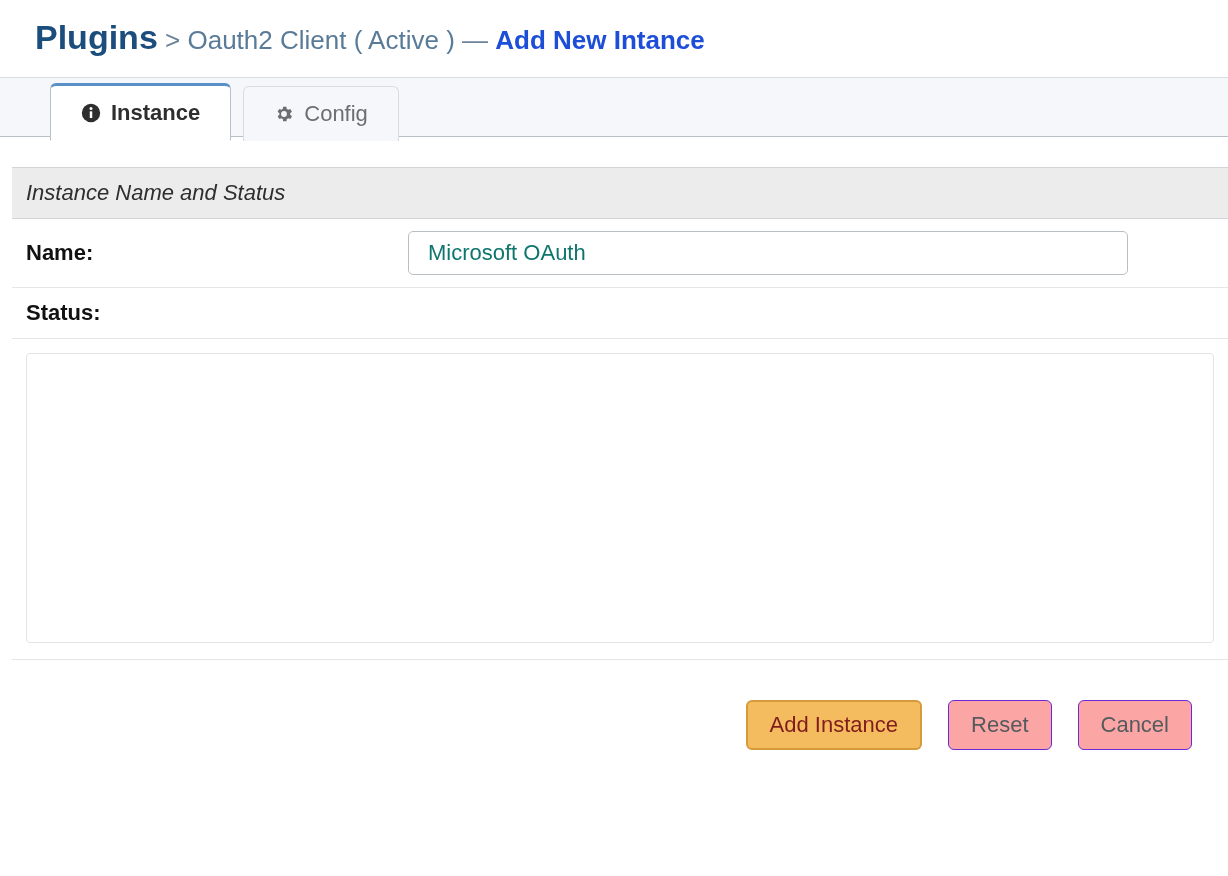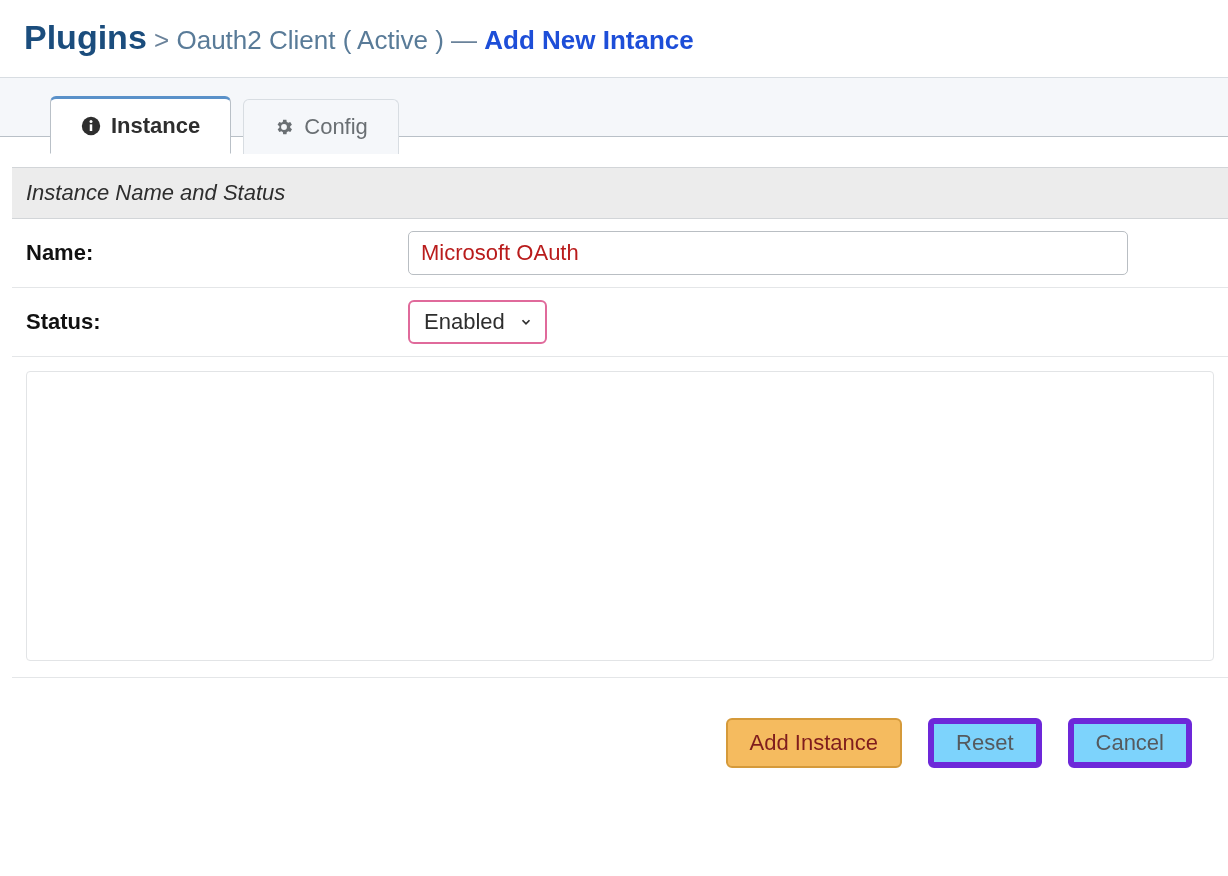--- a/index.html
+++ b/index.html
@@ -11,20 +11,21 @@
     }
     .breadcrumb {
       padding: 0 0 20px 24px;
       font-size: 26px;
       color: #1f4a72;
     }
     .breadcrumb .brand {
       font-weight: 700;
       font-size: 34px;
       color: #1b4d7d;
+      margin-left: 11px;
     }
     .breadcrumb .sep { color: #6a829a; font-size: 26px; }
     .breadcrumb .mid { color: #597b98; font-size: 26px; }
     .breadcrumb .add { font-weight: 700; color: #1d4ed8; font-size: 26px; }
 
     .tabbar-wrap {
       background: #f5f7fa;
       border-top: 1px solid #d8dde2;
       border-bottom: 1px solid #b9c0c7;
       position: relative;
@@ -36,21 +37,21 @@
       align-items: flex-end;
     }
     .tab {
       padding: 14px 30px 14px 30px;
       font-size: 22px;
       color: #6a6f73;
       cursor: pointer;
       border-top-left-radius: 6px;
       border-top-right-radius: 6px;
       position: relative;
-      top: 18px;
+      top: 5px;
       display: flex;
       align-items: center;
       gap: 10px;
     }
     .tab.active {
       background: #ffffff;
       border: 1px solid #b9c0c7;
       border-top: 3px solid #5a91c9;
       border-bottom: 1px solid #ffffff;
       color: #2e2e2e;
@@ -88,23 +89,23 @@
       flex: 0 0 370px;
       font-weight: 700;
       font-size: 22px;
       color: #111;
     }
     .text-input {
       width: 720px;
       height: 44px;
       border: 1px solid #b9bec3;
       border-radius: 5px;
-      padding: 0 12px;
-      font-size: 22px;
-      color: #b91c1c;
+      padding: 0 19px;
+      font-size: 22px;
+      color: #0f766e;
     }
     .select-wrap {
       display: inline-flex;
       align-items: center;
       height: 44px;
       border: 2px solid #e06a9b;
       border-radius: 6px;
       padding: 0 12px 0 14px;
       background: #fff;
       gap: 14px;
@@ -147,22 +148,22 @@
       align-items: center;
       justify-content: center;
     }
     .btn-primary {
       background: #f5bb5f;
       border: 2px solid #d59a3a;
       color: #7f1d1d;
       font-weight: 500;
     }
     .btn-secondary {
-      background: #7dd3fc;
-      border: 6px solid #6d28d9;
+      background: #fca5a5;
+      border: 1px solid #6d28d9;
       color: #555a5e;
     }
   </style>
 </head>
 <body>
 
 <div class="breadcrumb">
   <span class="brand">Plugins</span>
   <span class="sep">&gt;</span>
   <span class="mid">Oauth2 Client ( Active )</span>
@@ -199,28 +200,20 @@
     <span>Instance Name and Status</span>
   </div>
 
   <div class="row">
     <div class="label">Name:</div>
     <input class="text-input" type="text" value="Microsoft OAuth" style="">
   </div>
 
   <div class="row">
     <div class="label">Status:</div>
-    <div class="select-wrap">
-      <span class="select-text">Enabled</span>
-      <span class="chev">
-        <svg viewBox="0 0 24 24" fill="none" stroke="#2e2e2e" stroke-width="3">
-            <polyline points="6 9 12 15 18 9"></polyline>
-          </svg>
-      </span>
-    </div>
   </div>
 
 
   <div class="notes-area" style="padding-top:14px;">
     <textarea class="notes-textarea" style=""></textarea>
   </div>
 
   <div class="panel-bottom-border"></div>
 </div>
 

